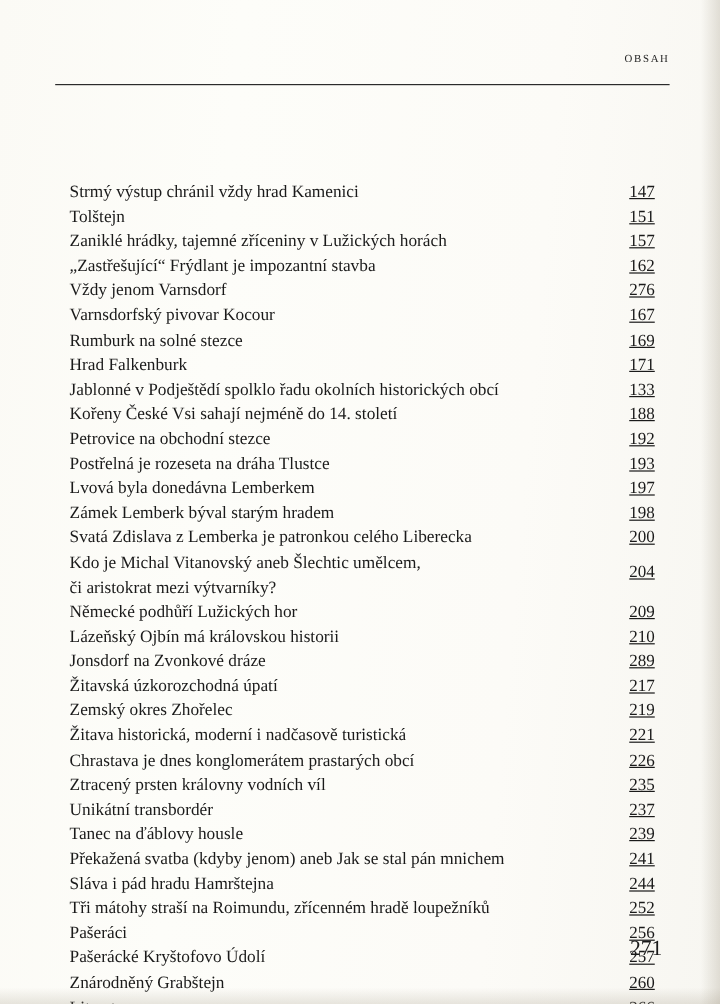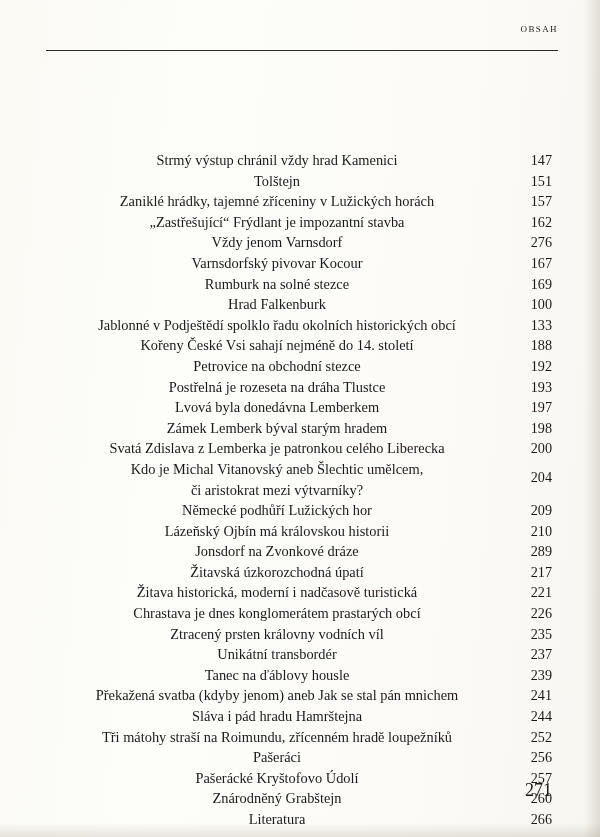--- a/index.html
+++ b/index.html
@@ -15,21 +15,21 @@
     position: relative;
     overflow: hidden;
   }
   .page {
     position: absolute;
     inset: 0;
     background: linear-gradient(95deg, #fbfaf5 0%, #fdfdf9 30%, #fcfbf7 70%, #f7f6f1 100%);
   }
   .header {
     position: absolute;
-    top: 24px;
+    top: 44px;
     left: 46px;
     right: 42px;
     height: 32px;
   }
   .header-label {
     position: absolute;
     right: 0;
     top: 0;
     font-size: 9px;
     letter-spacing: 1.4px;
@@ -52,29 +52,29 @@
   .toc-row {
     position: relative;
     min-height: 20.6px;
     line-height: 20.6px;
     font-size: 14.4px;
   }
   .toc-title {
     display: block;
     padding-right: 62px;
     white-space: pre-wrap;
-    text-align: center;
   }
   .toc-page {
     position: absolute;
     right: 6px;
     top: 0;
     width: 34px;
-    text-align: right;
+    text-align: center;
     font-size: 14.2px;
+    text-decoration: underline;
   }
   .toc-row.wrap .toc-page {
     top: 8px;
   }
   .tail {
     position: absolute;
     right: 48px;
     top: 780px;
     font-size: 18px;
   }
@@ -131,21 +131,21 @@
       <div class="toc-row">
         <span class="toc-title">Varnsdorfský pivovar Kocour</span>
         <span class="toc-page">167</span>
       </div>
       <div class="toc-row">
         <span class="toc-title">Rumburk na solné stezce</span>
         <span class="toc-page">169</span>
       </div>
       <div class="toc-row">
         <span class="toc-title">Hrad Falkenburk</span>
-        <span class="toc-page">100</span>
+        <span class="toc-page">171</span>
       </div>
       <div class="toc-row">
         <span class="toc-title">Jablonné v Podještědí spolklo řadu okolních historických obcí</span>
         <span class="toc-page">133</span>
       </div>
       <div class="toc-row">
         <span class="toc-title">Kořeny České Vsi sahají nejméně do 14. století</span>
         <span class="toc-page">188</span>
       </div>
       <div class="toc-row">
@@ -183,20 +183,24 @@
       </div>
       <div class="toc-row">
         <span class="toc-title">Jonsdorf na Zvonkové dráze</span>
         <span class="toc-page">289</span>
       </div>
       <div class="toc-row">
         <span class="toc-title">Žitavská úzkorozchodná úpatí</span>
         <span class="toc-page">217</span>
       </div>
       <div class="toc-row">
+        <span class="toc-title">Zemský okres Zhořelec</span>
+        <span class="toc-page">219</span>
+      </div>
+      <div class="toc-row">
         <span class="toc-title">Žitava historická, moderní i nadčasově turistická</span>
         <span class="toc-page">221</span>
       </div>
       <div class="toc-row">
         <span class="toc-title">Chrastava je dnes konglomerátem prastarých obcí</span>
         <span class="toc-page">226</span>
       </div>
       <div class="toc-row">
         <span class="toc-title">Ztracený prsten královny vodních víl</span>
         <span class="toc-page">235</span>

